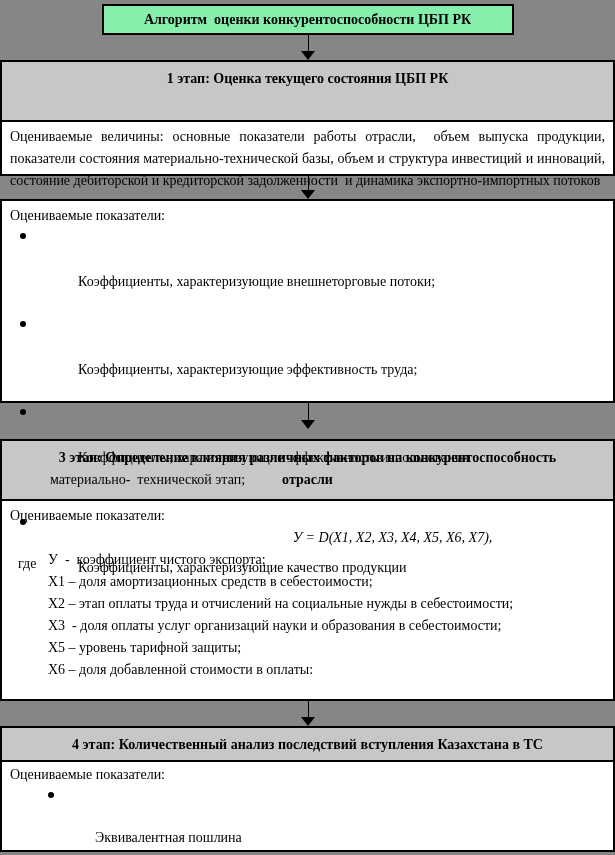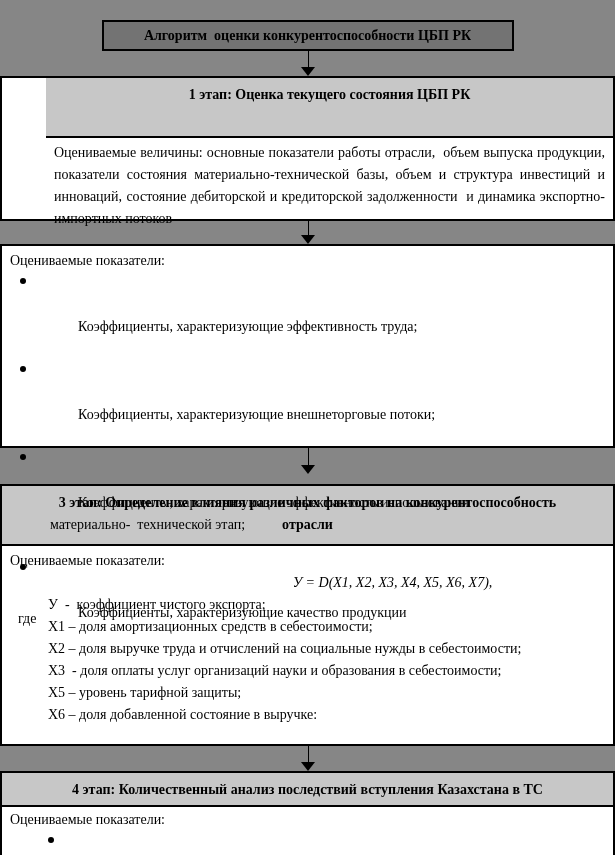--- a/index.html
+++ b/index.html
@@ -10,22 +10,22 @@
     background: #868686;
     overflow: hidden;
     font-family: "Liberation Serif", "DejaVu Serif", serif;
     font-size: 14px;
     color: #000;
   }
   .top-box {
     box-sizing: border-box;
     width: 412px;
     height: 31px;
-    margin: 20px auto 0;
-    background: #737373;
+    margin: 4px auto 0;
+    background: #86efac;
     border: 2px solid #000;
     display: flex;
     align-items: center;
     justify-content: center;
     font-weight: bold;
     white-space: pre-wrap;
     text-align: left;
   }
   .flow-arrow { position: relative; width: 100%; }
   .flow-arrow .shaft {
@@ -56,21 +56,21 @@
     text-align: center;
     white-space: pre-wrap;
     line-height: 22px;
     padding: 6px 12px 0;
   }
   .stage-body {
     box-sizing: border-box;
     line-height: 22px;
     padding: 4px 8px 0;
   }
-  .s1 { height: 145px; padding-left: 44px; }  .s1 .stage-header { height: 60px; }
+  .s1 { height: 116px; }  .s1 .stage-header { height: 60px; }
   .s2 { height: 204px; }  .s2 .stage-header { height: 74px; }
   .s3 { height: 262px; margin-top: 10px; }  .s3 .stage-header { height: 60px; }
   .s4 { height: 126px; }  .s4 .stage-header { height: 34px; }
   .s4 .stage-body { line-height: 21px; padding-top: 2px; }
   .par { text-align: justify; white-space: pre-wrap; }
   .intro { }
   .b-item {
     position: relative;
     padding-left: 40px;
     text-indent: 17px;
@@ -91,21 +91,21 @@
     position: absolute; left: 38px; top: 7px;
     width: 6px; height: 6px; border-radius: 50%; background: #000;
   }
   .formula {
     font-style: italic;
     text-align: center;
     padding-left: 170px;
     white-space: pre-wrap;
   }
   .where-block { position: relative; padding-left: 38px; }
-  .where-label { position: absolute; left: 8px; top: 14px; }
+  .where-label { position: absolute; left: 8px; top: 4px; }
   .def-line { white-space: pre-wrap; }
 </style>
 </head>
 <body>
 
 <div class="page">
 
   <div class="top-box">
     <span>Алгоритм  оценки конкурентоспособности ЦБП РК</span>
   </div>
@@ -123,25 +123,25 @@
   <div class="flow-arrow a1">
     <div class="shaft"></div>
     <div class="head"></div>
   </div>
 
   <div class="stage s2">
     <div class="stage-body">
       <div class="intro">Оцениваемые показатели:</div>
       <div class="b-item">
         <span class="dot"></span>
-        <span>Коэффициенты, характеризующие эффективность труда;</span>
+        <span>Коэффициенты, характеризующие внешнеторговые потоки;</span>
       </div>
       <div class="b-item">
         <span class="dot"></span>
-        <span>Коэффициенты, характеризующие внешнеторговые потоки;</span>
+        <span>Коэффициенты, характеризующие эффективность труда;</span>
       </div>
       <div class="b-item justify spread">
         <span class="dot"></span>
         <span>Коэффициенты, характеризующие эффективность использования
 материально-  технической этап;</span>
       </div>
       <div class="b-item">
         <span class="dot"></span>
         <span>Коэффициенты, характеризующие качество продукции</span>
       </div>
@@ -156,24 +156,24 @@
   <div class="stage s3">
     <div class="stage-header">3 этап: Определение влияния различных факторов на конкурентоспособность
 отрасли</div>
     <div class="stage-body">
       <div class="intro">Оцениваемые показатели:</div>
       <div class="formula">У = D(X1, X2, X3, X4, X5, X6, X7),</div>
       <div class="where-block">
         <span class="where-label">где</span>
         <div class="def-line">У  -  коэффициент чистого экспорта;</div>
         <div class="def-line">Х1 – доля амортизационных средств в себестоимости;</div>
-        <div class="def-line">Х2 – доля выручке труда и отчислений на социальные нужды в себестоимости;</div>
+        <div class="def-line">Х2 – этап оплаты труда и отчислений на социальные нужды в себестоимости;</div>
         <div class="def-line">Х3  - доля оплаты услуг организаций науки и образования в себестоимости;</div>
         <div class="def-line">Х5 – уровень тарифной защиты;</div>
-        <div class="def-line">Х6 – доля добавленной состояние в выручке:</div>
+        <div class="def-line">Х6 – доля добавленной стоимости в оплаты:</div>
       </div>
     </div>
   </div>
 
   <div class="flow-arrow a3">
     <div class="shaft"></div>
     <div class="head"></div>
   </div>
 
   <div class="stage s4">

